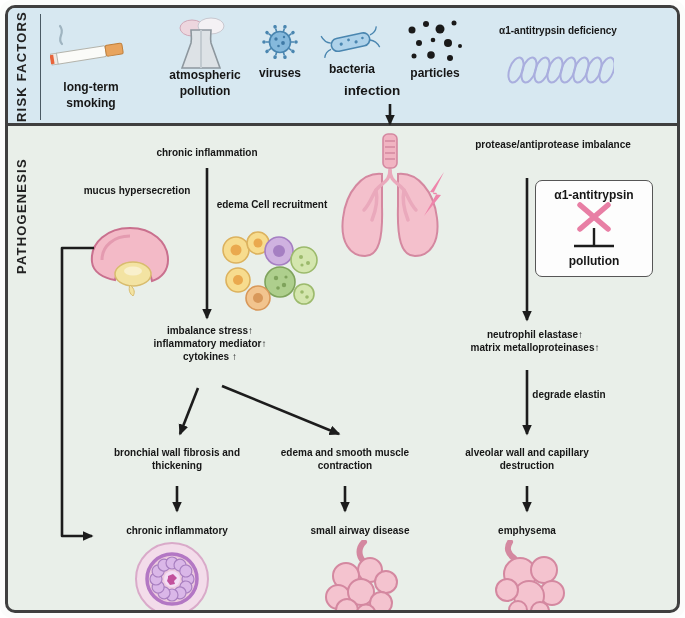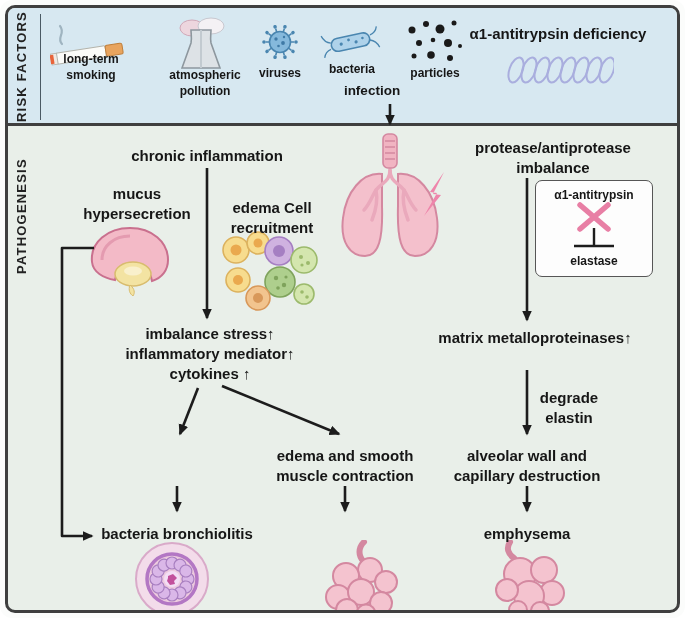--- a/index.html
+++ b/index.html
@@ -12,21 +12,21 @@
                background:var(--risk-band-bg,#d7e8f1);
                border-bottom:3px solid var(--frame-border,#3f3f3f); z-index:2; }
   .band-divider { position:absolute; left:32px; top:6px; height:106px; width:0;
                   border-left:1.6px solid #4a5a64; z-index:3; }
   .v-label { position:absolute; left:6px; writing-mode:vertical-rl; transform:rotate(180deg);
              display:flex; align-items:center; justify-content:center;
              font-weight:700; font-size:13px; letter-spacing:1.2px; color:#222; z-index:6; }
   .v-label.risk  { top:0; height:118px; }
   .v-label.patho { top:122px; height:172px; }
   .lbl { position:absolute; transform:translateX(-50%); text-align:center;
-         font-size:15px; font-weight:700; color:#161616; line-height:1.32; z-index:6; }
+         font-size:10px; font-weight:700; color:#161616; line-height:1.32; z-index:6; }
   .nowrap { white-space:nowrap; }
   .stack { display:flex; flex-direction:column; align-items:center; }
   .stack > div { white-space:nowrap; }
   .small-cap { font-size:12px; }
   .infection { font-size:13.5px;padding-left:40px; }
   .illus { position:absolute; z-index:3; }
   .arrows { position:absolute; left:0; top:0; z-index:4; pointer-events:none; }
   .aat-box { position:absolute; left:527px; top:172px; width:118px; z-index:6;
              background:#fdfdfd; border:1.6px solid #565656; border-radius:7px;
              display:flex; flex-direction:column; align-items:center; padding:7px 15px 8px; }
@@ -44,21 +44,21 @@
 
     <svg class="illus" style="left:42px;top:14px" width="82" height="46" viewBox="0 0 82 46">
       <path d="M12,22 C6,16 16,11 10,4" fill="none" stroke="#9fb4c0" stroke-width="2.2" stroke-linecap="round"></path>
       <g transform="rotate(-9 40 32)">
         <rect x="6" y="26" width="50" height="11" rx="2" fill="#fbfbf8" stroke="#b4b4ac" stroke-width="1"></rect>
         <rect x="56" y="26" width="17" height="11" rx="2" fill="#e8a45e" stroke="#c07f3a" stroke-width="1"></rect>
         <rect x="1" y="26" width="6" height="11" fill="#f0e9e2" stroke="#b4b4ac" stroke-width="1"></rect>
         <rect x="0" y="27" width="3.5" height="9" fill="#e8643a"></rect>
       </g>
     </svg>
-    <div class="lbl small-cap" style="left:83px;top:44px;width:86px">long-term smoking</div>
+    <div class="lbl small-cap" style="left:83px;top:72px;width:86px">long-term smoking</div>
 
     <svg class="illus" style="left:160px;top:8px" width="68" height="54" viewBox="0 0 68 54">
       <ellipse cx="24" cy="12" rx="12" ry="8" fill="#edd6de" stroke="#cfa8b8" stroke-width="1"></ellipse>
       <ellipse cx="43" cy="10" rx="13" ry="8" fill="#f4f1f4" stroke="#c8c8d0" stroke-width="1"></ellipse>
       <path d="M14,52 L23,27 C24,22 23,18 23,14 L43,14 C43,18 42,22 43,27 L52,52 Z" fill="#dde2e6" stroke="#8d979e" stroke-width="1.6"></path>
       <path d="M33,14 L33,52" stroke="#c2cad0" stroke-width="2"></path>
     </svg>
     <div class="lbl small-cap" style="left:197px;top:60px;width:92px">atmospheric pollution</div>
 
     <svg class="illus" style="left:250px;top:12px" width="44" height="44" viewBox="0 0 44 44">
@@ -241,37 +241,40 @@
   <div class="lbl" style="left:264px;top:190px;width:112px">edema Cell recruitment</div>
   <div class="lbl" style="left:545px;top:130px;width:185px">protease/antiprotease imbalance</div>
 
   <div class="aat-box">
     <div class="aat-title">α1-antitrypsin</div>
     <svg width="112" height="52" viewBox="0 0 112 52">
       <line x1="56" y1="26" x2="56" y2="43" stroke="#1c1c1c" stroke-width="2.4"></line>
       <line x1="36" y1="44" x2="76" y2="44" stroke="#1c1c1c" stroke-width="2.6"></line>
       <path d="M42,3 L70,27 M70,3 L42,27" stroke="#e87fa5" stroke-width="5.5" stroke-linecap="round"></path>
     </svg>
-    <div class="aat-target">elastase</div>
+    <div class="aat-target">pollution</div>
   </div>
 
   <div class="lbl stack" style="left:202px;top:316px">
     <div>imbalance stress↑</div>
     <div>inflammatory mediator↑</div>
     <div>cytokines ↑</div>
   </div>
 
   <div class="lbl stack" style="left:527px;top:320px">
+    <div>neutrophil elastase↑</div>
     <div>matrix metalloproteinases↑</div>
   </div>
 
   <div class="lbl" style="left:561px;top:380px;width:74px">degrade elastin</div>
+  <div class="lbl" style="left:169px;top:438px;width:155px">bronchial wall fibrosis and thickening</div>
   <div class="lbl" style="left:337px;top:438px;width:145px">edema and smooth muscle contraction</div>
   <div class="lbl" style="left:519px;top:438px;width:180px">alveolar wall and capillary destruction</div>
-  <div class="lbl nowrap" style="left:169px;top:516px">bacteria bronchiolitis</div>
+  <div class="lbl nowrap" style="left:169px;top:516px">chronic inflammatory</div>
+  <div class="lbl nowrap" style="left:352px;top:516px">small airway disease</div>
   <div class="lbl nowrap" style="left:519px;top:516px">emphysema</div>
 
   <svg class="arrows" width="675" height="608" viewBox="0 0 675 608">
     <defs>
       <marker id="ah" markerUnits="userSpaceOnUse" markerWidth="14" markerHeight="12" refX="9.5" refY="5" orient="auto">
         <path d="M0,0 L11,5 L0,10 Z" fill="#1c1c1c"></path>
       </marker>
     </defs>
     <g stroke="#1c1c1c" stroke-width="2.6" fill="none">
       <line x1="382" y1="96" x2="382" y2="116" marker-end="url(#ah)"></line>

